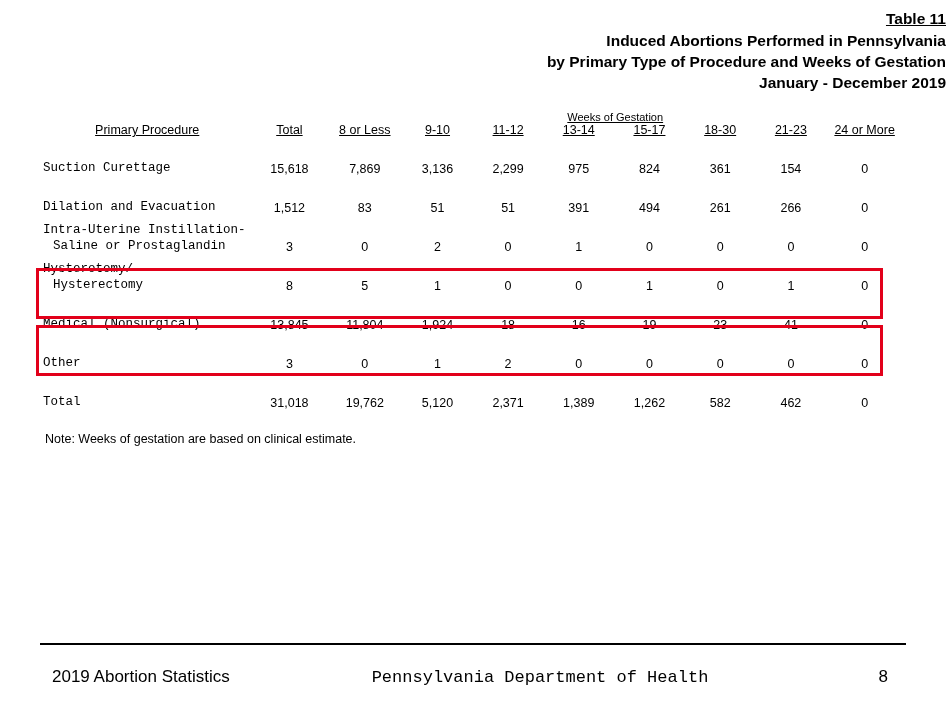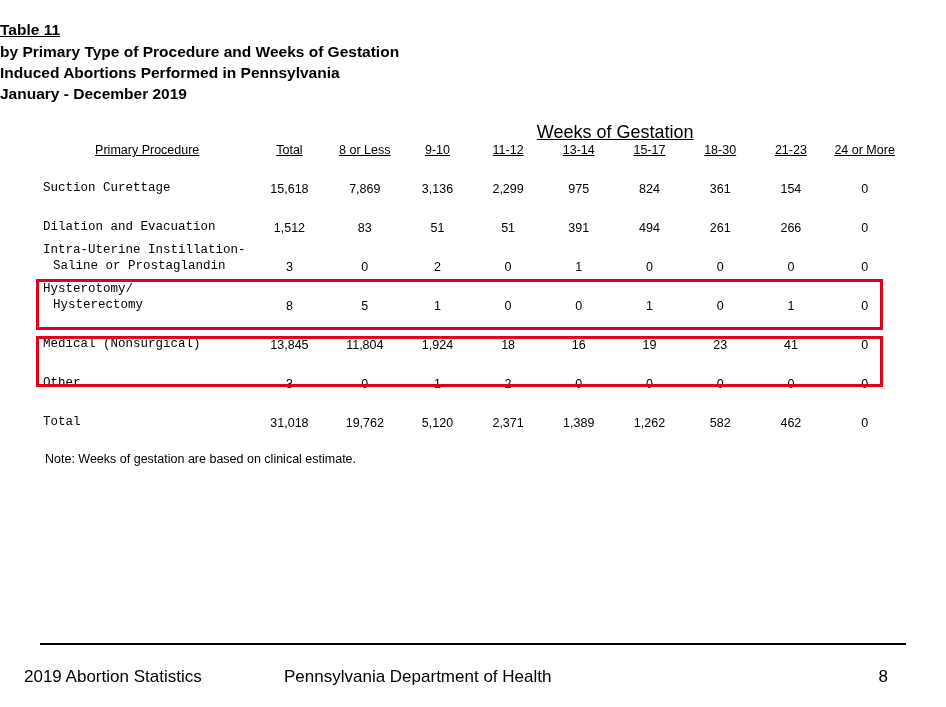--- a/index.html
+++ b/index.html
@@ -17,22 +17,22 @@
   }
   .page {
     position: relative;
     width: 946px;
     height: 707px;
     box-sizing: border-box;
   }
 
   
   .title-block {
-    text-align: left;
-    padding-top: 19px;
+    text-align: right;
+    padding-top: 8px;
   }
   .table-number {
     font-size: 15.5px;
     font-weight: bold;
     text-decoration: underline;
     line-height: 22px;
   }
   .title-line {
     font-size: 15.5px;
     font-weight: bold;
@@ -51,21 +51,21 @@
     border-collapse: collapse;
     font-size: 12.5px;
   }
   table.stats td, table.stats th {
     padding: 0;
     font-weight: normal;
     vertical-align: bottom;
   }
   .grp-head {
     text-align: center;
-    font-size: 18px;
+    font-size: 11px;
     text-decoration: underline;
     padding-bottom: 16px;
   }
   .col-head {
     font-size: 12.5px;
     text-decoration: underline;
     padding-bottom: 6px;
     white-space: nowrap;
   }
   .col-head.left { text-align: center; }
@@ -114,41 +114,41 @@
   
   .footer-rule {
     position: absolute;
     left: 40px;
     right: 40px;
     top: 643px;
     border-top: 2.5px solid #000;
   }
   .footer {
     position: absolute;
-    left: 24px;
+    left: 52px;
     right: 40px;
     top: 659px;
     height: 36px;
     display: flex;
     align-items: center;
     font-size: 17px;
   }
   .footer .f-left   { width: 260px; text-align: left; }
-  .footer .f-center { flex: 1; text-align: left; }
+  .footer .f-center { flex: 1; text-align: center; font-family: Liberation Mono, monospace; }
   .footer .f-right  { width: 120px; text-align: right; padding-right: 18px;}
 </style>
 </head>
 <body>
 
 <div class="page">
 
   <div class="title-block">
     <div class="table-number">Table 11</div>
+    <div class="title-line">Induced Abortions Performed in Pennsylvania</div>
     <div class="title-line">by Primary Type of Procedure and Weeks of Gestation</div>
-    <div class="title-line">Induced Abortions Performed in Pennsylvania</div>
     <div class="title-line">January - December 2019</div>
   </div>
 
   <div class="table-wrap">
 
     <table class="stats">
       <colgroup>
         <col class="colw-label">
         <col class="colw-total">
         <col class="colw-num">

